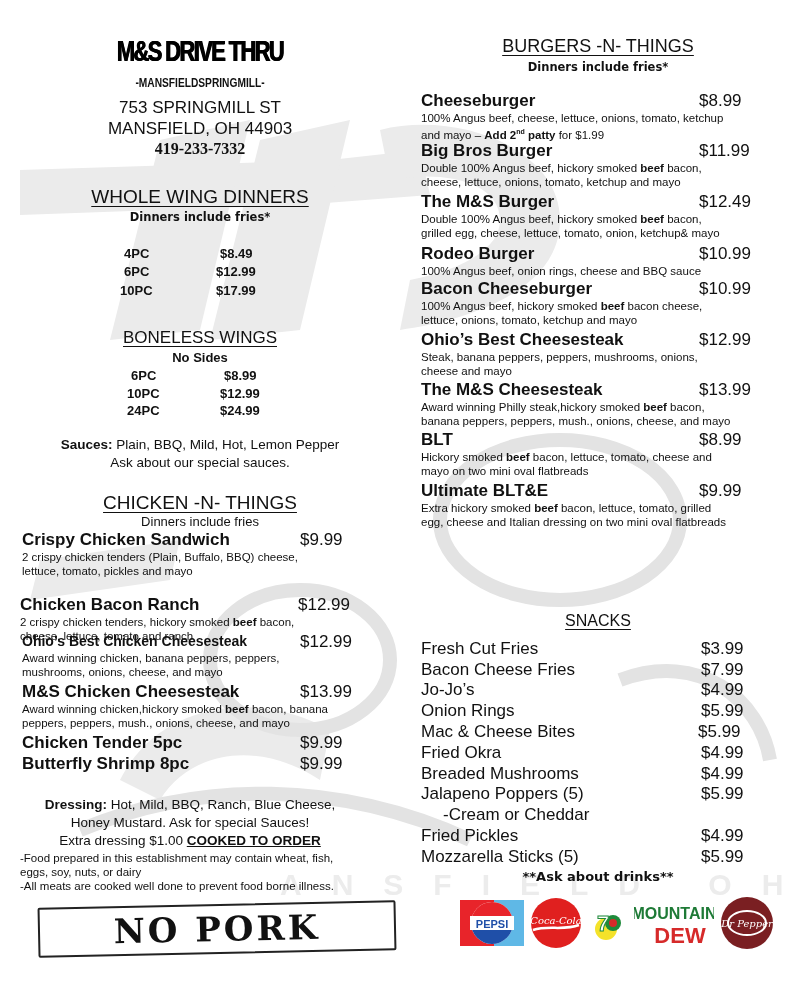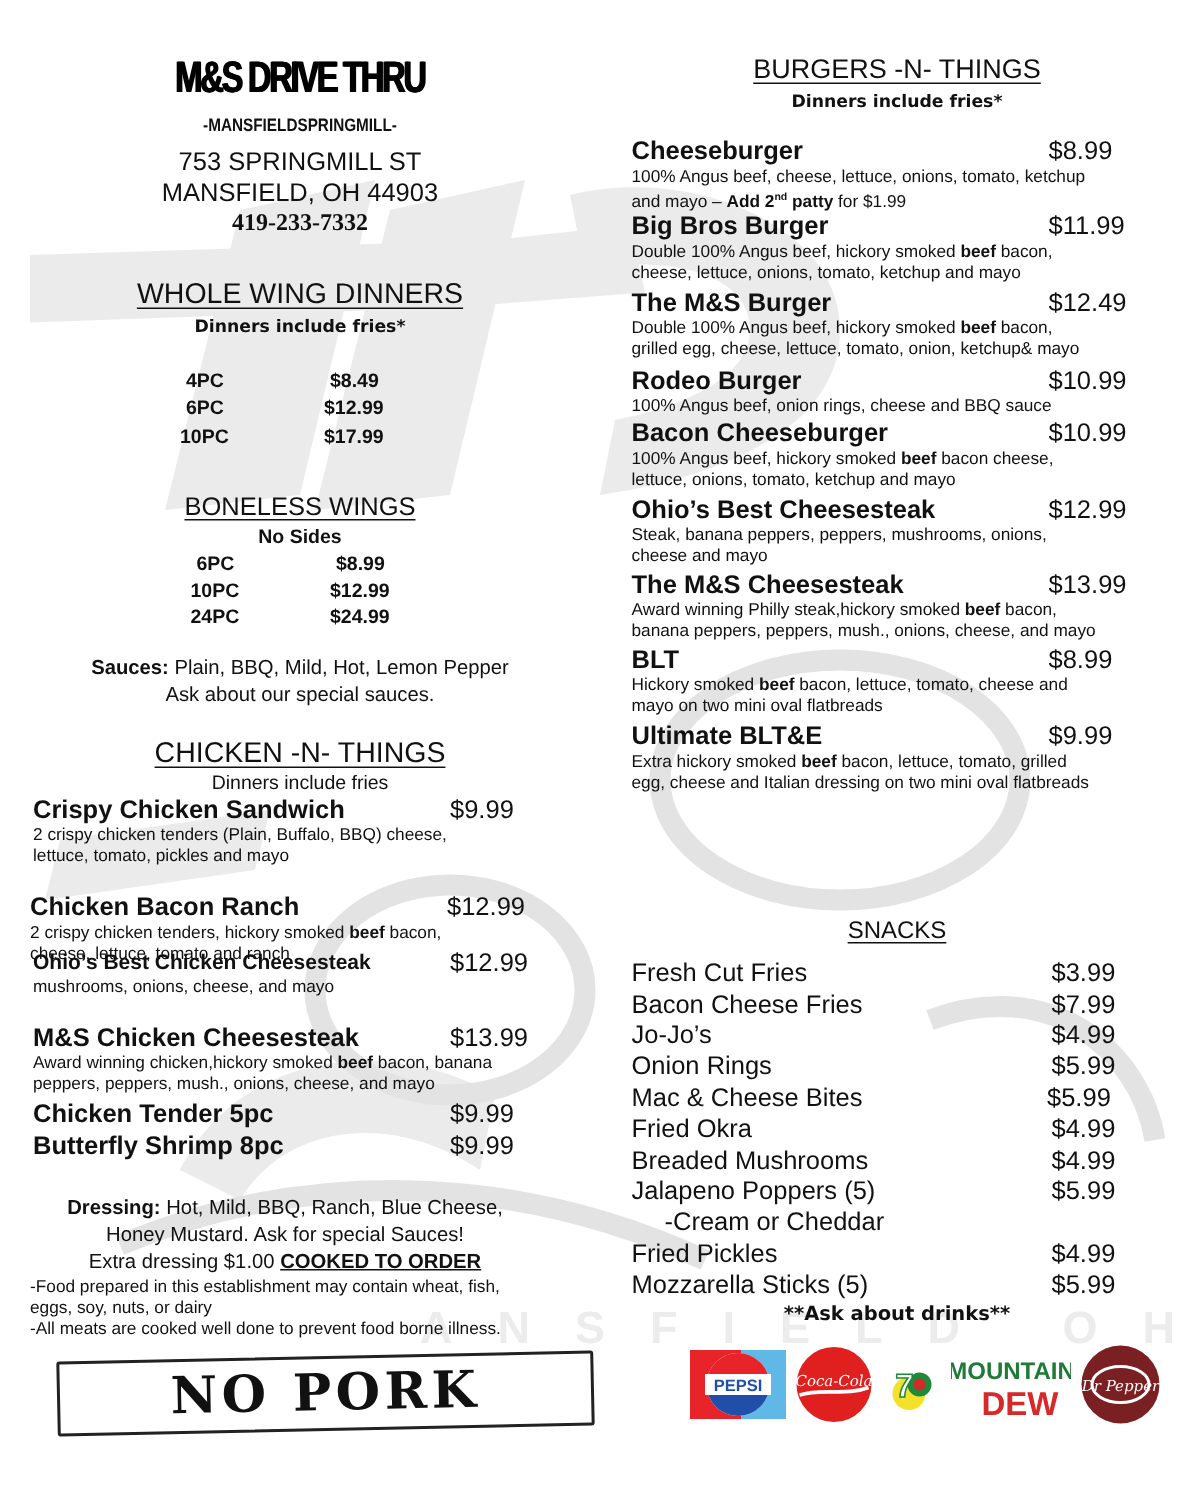--- a/index.html
+++ b/index.html
@@ -142,20 +142,21 @@
   </div>
   <div class="item" style="left:20px;top:580px;width:360px;margin-top:15px;">
     <div class="name">Chicken Bacon Ranch</div>
     <div class="price" style="left:278px;">$12.99</div>
     <div class="desc"><span>2 crispy chicken tenders, hickory smoked </span><b>beef</b><span> bacon,</span></div>
     <div class="desc">cheese, lettuce, tomato and ranch</div>
   </div>
   <div class="item small" style="left:22px;top:632px;width:360px;">
     <div class="name" style="font-size:14px;line-height:19px;">Ohio’s Best Chicken Cheesesteak</div>
     <div class="price" style="left:278px;">$12.99</div>
+    <div class="desc">Award winning chicken, banana peppers, peppers,</div>
     <div class="desc">mushrooms, onions, cheese, and mayo</div>
   </div>
   <div class="item" style="left:22px;top:682px;width:360px;">
     <div class="name">M&amp;S Chicken Cheesesteak</div>
     <div class="price" style="left:278px;">$13.99</div>
     <div class="desc"><span>Award winning chicken,hickory smoked </span><b>beef</b><span> bacon, banana</span></div>
     <div class="desc">peppers, peppers, mush., onions, cheese, and mayo</div>
   </div>
   <div class="item" style="left:22px;top:733px;width:360px;">
     <div class="name">Chicken Tender 5pc</div>

